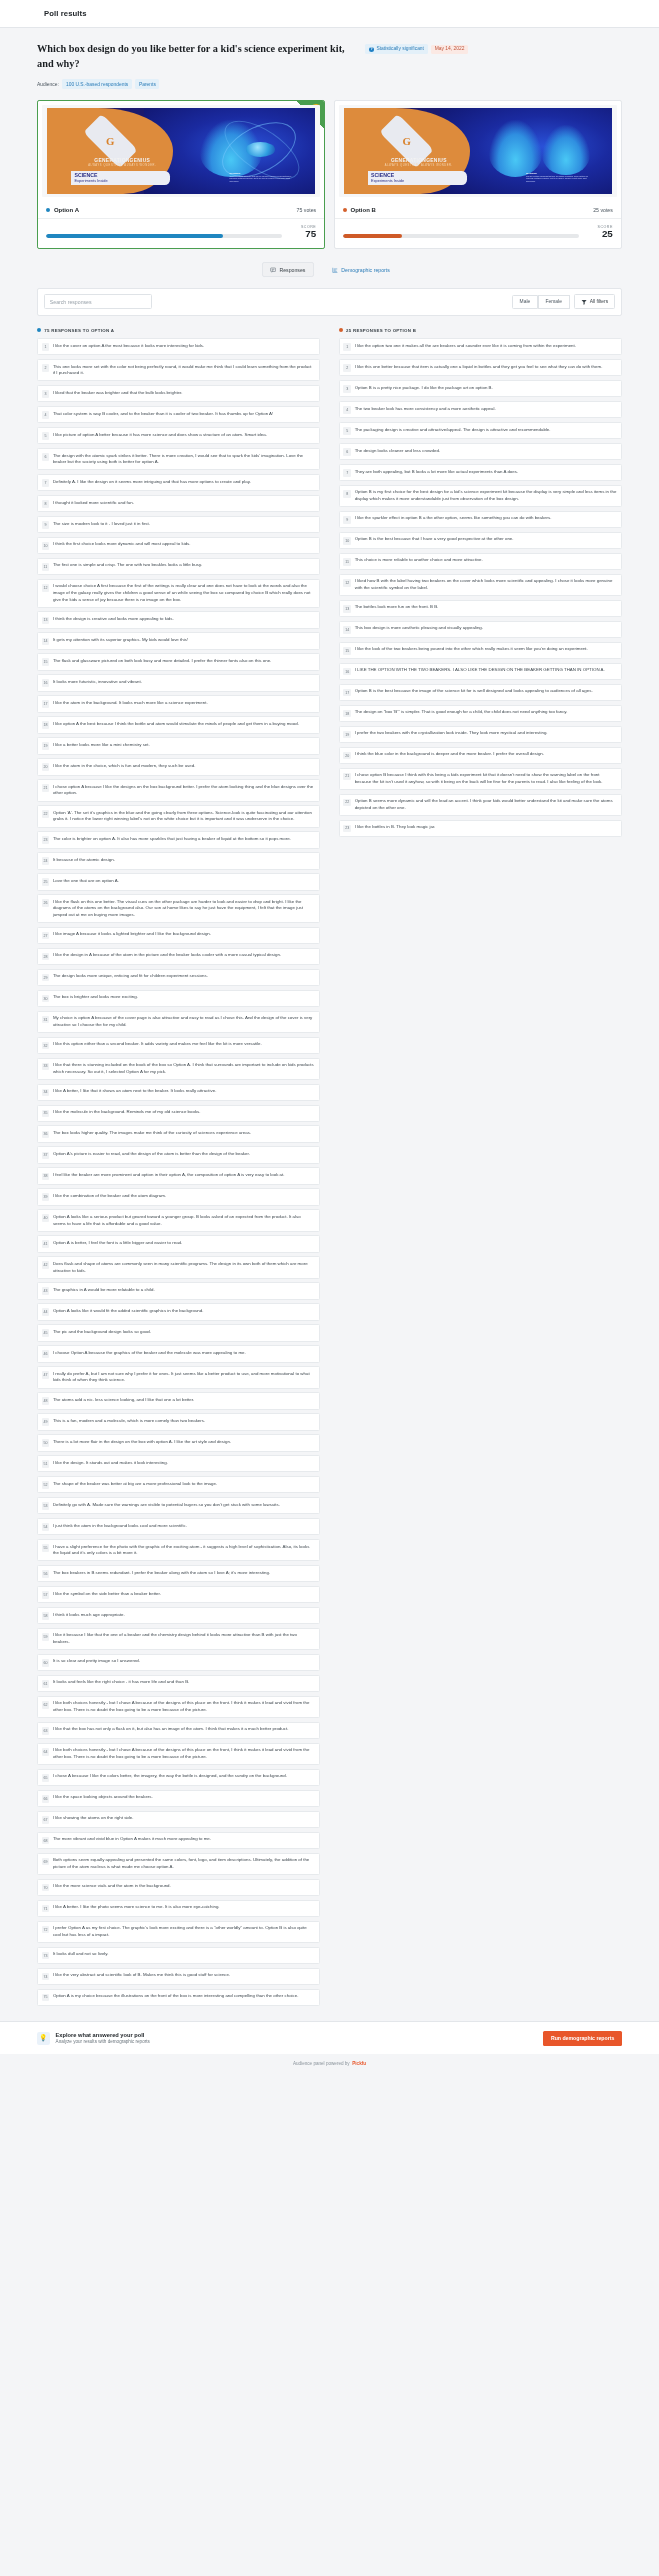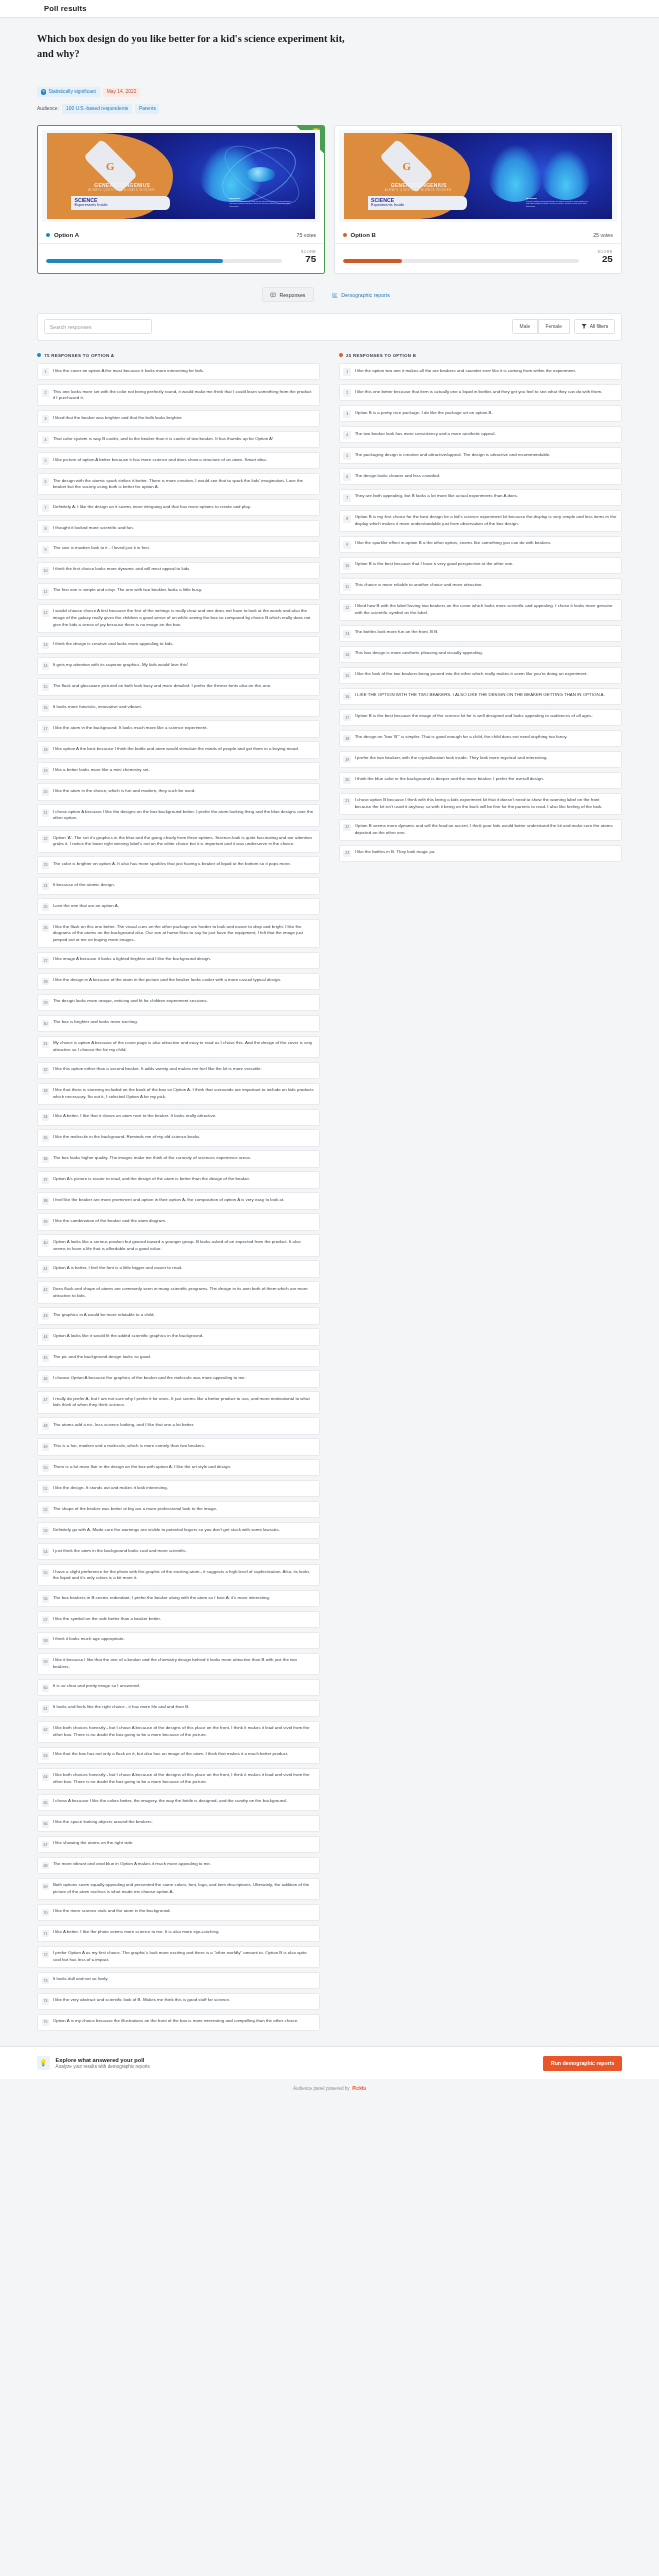--- a/index.html
+++ b/index.html
@@ -6,30 +6,30 @@
   html, body {
     margin: 0; padding: 0;
     background: #f4f5f7;
     font-family: "Liberation Sans", sans-serif;
     color: #2d3436;
   }
   .page { width: 659px; margin: 0 auto; background: #f4f5f7; }
 
   
   .topbar {
-    height: 18px; background: #ffffff;
+    height: 28px; background: #ffffff;
     border-bottom: 0.5px solid #e3e6ea;
     display: flex; align-items: center;
     padding: 0 0 0 44px;
   }
   .topbar-title { font-size: 7.7px; font-weight: 700; color: #22272b; letter-spacing: 0.1px; }
 
   
   .poll-head { padding: 14.4px 37px 0 37px; }
-  .poll-title-row { display: flex; align-items: flex-start; gap: 23px; flex-direction: column; }
+  .poll-title-row { display: flex; align-items: flex-start; gap: 9px; }
   .poll-title {
     font-family: "Liberation Serif", serif;
     font-size: 10.3px; font-weight: 700; line-height: 1.45;
     color: #1b1f23; max-width: 319px; margin: 0;
   }
   .badges { display: flex; align-items: center; gap: 3.6px; padding-top: 2.1px; white-space: nowrap; }
   .badge {
     font-size: 4.9px; border-radius: 1.5px; padding: 2.1px 3.6px;
     display: inline-flex; align-items: center; gap: 2.1px; line-height: 1;
   }

